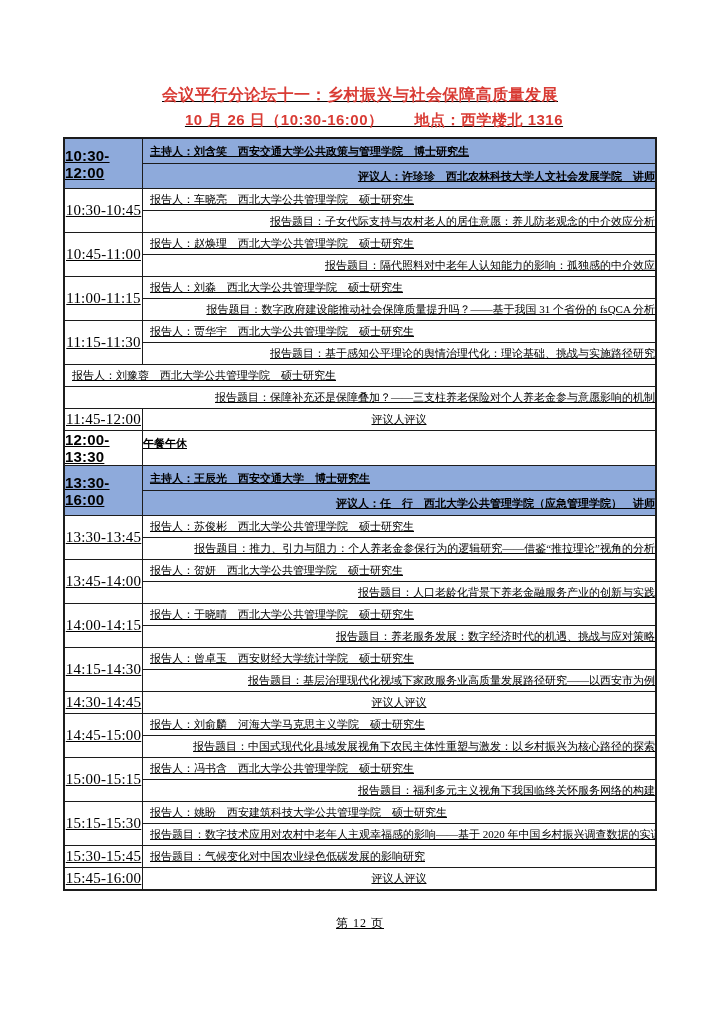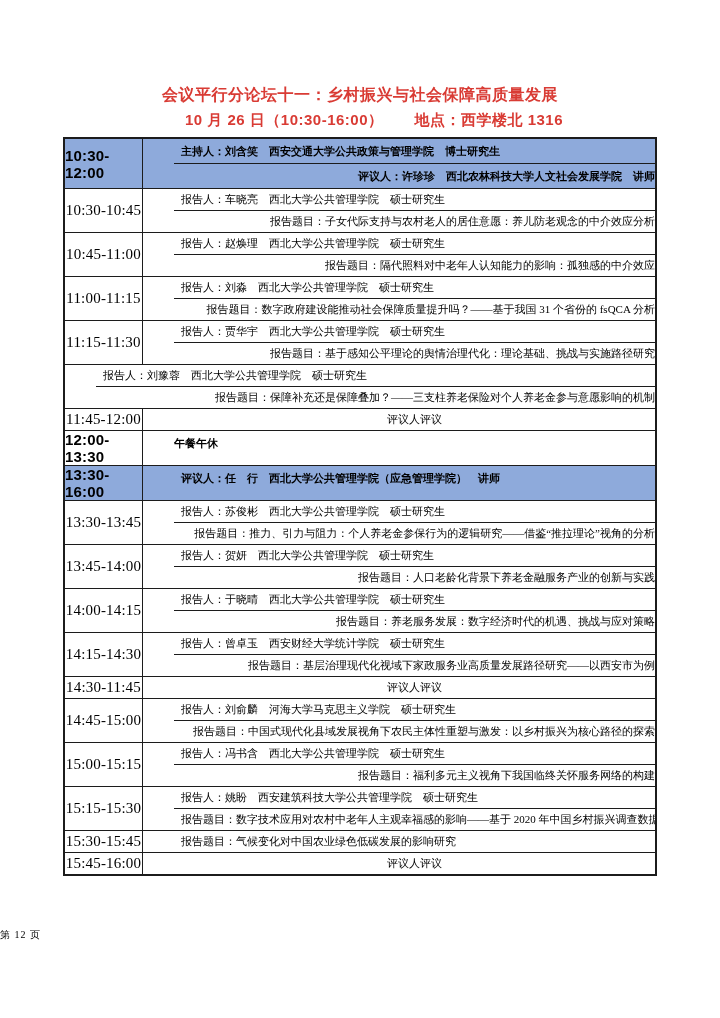--- a/index.html
+++ b/index.html
@@ -6,41 +6,41 @@
     --red:#d93b34;
     --blue:#8eaadb;
     --border:#1c1c1c;
   }
   html,body{margin:0;padding:0;}
   body{
     width:720px;height:1018px;background:#ffffff;
     font-family:"Liberation Serif","DejaVu Serif",serif;
     color:#000;
   }
-  .page{width:720px;height:854px;position:relative;box-sizing:border-box;padding-top:86px;}
+  .page{width:720px;height:854px;position:relative;box-sizing:border-box;padding-top:86px;text-decoration:underline;}
   .title{
     text-align:center;color:var(--red);font-weight:bold;font-size:16px;line-height:17px;
     font-family:"Liberation Sans","DejaVu Sans",sans-serif;letter-spacing:0.5px;
   }
   .subtitle{
     text-align:center;color:var(--red);font-weight:bold;font-size:15px;line-height:16px;
     margin-top:9px;font-family:"Liberation Sans","DejaVu Sans",sans-serif;letter-spacing:0.5px;padding-left:28px;
   }
   .sched{
     width:594px;margin:9px auto 0 auto;border:2px solid var(--border);
     box-sizing:border-box;background:#fff;
   }
   .row{display:flex;align-items:stretch;border-top:1px solid var(--border);}
   .row:first-child{border-top:none;}
   .time{
     flex:0 0 77px;width:77px;border-right:1px solid var(--border);
     display:flex;align-items:center;justify-content:center;
     font-size:15px;letter-spacing:0.2px;
   }
-  .content{flex:1;min-width:0;margin-left:31px;}
+  .content{flex:1;min-width:0;}
   .cline{
     height:21px;line-height:21px;padding-left:7px;font-size:11px;
     white-space:nowrap;overflow:hidden;
   }
   .cline + .cline{border-top:1px solid var(--border);text-align:right;}
   
   .row.session{background:var(--blue);}
   .row.session .time{font-weight:bold;font-family:"Liberation Sans","DejaVu Sans",sans-serif;}
   .row.session .cline{
     height:24px;line-height:24px;font-weight:bold;
@@ -48,21 +48,21 @@
   }
   
   .row.discussion .cline{text-align:center;padding-left:0;}
   
   .row.break .time{font-weight:bold;font-family:"Liberation Sans","DejaVu Sans",sans-serif;}
   .row.break .cline{
     height:24px;line-height:24px;text-align:left;padding-left:0;font-weight:bold;
     font-family:"Liberation Sans","DejaVu Sans",sans-serif;
   }
   .footer{
-    font-size:10px;margin-top:52px;letter-spacing:1px;
+    text-align:center;font-size:12px;margin-top:24px;letter-spacing:1px;
   }
 </style>
 </head>
 <body>
 
 <div class="page">
 
   <div class="title">会议平行分论坛十一：乡村振兴与社会保障高质量发展</div>
   <div class="subtitle">10 月 26 日（10:30-16:00）　　地点：西学楼北 1316</div>
 
@@ -125,20 +125,21 @@
     <div class="row break">
       <div class="time">12:00-13:30</div>
       <div class="content">
         <div class="cline">午餐午休</div>
       </div>
     </div>
 
     <div class="row session">
       <div class="time">13:30-16:00</div>
       <div class="content">
+        <div class="cline">主持人：王辰光　西安交通大学　博士研究生</div>
         <div class="cline">评议人：任　行　西北大学公共管理学院（应急管理学院）　讲师</div>
       </div>
     </div>
 
     <div class="row">
       <div class="time">13:30-13:45</div>
       <div class="content">
         <div class="cline">报告人：苏俊彬　西北大学公共管理学院　硕士研究生</div>
         <div class="cline">报告题目：推力、引力与阻力：个人养老金参保行为的逻辑研究——借鉴“推拉理论”视角的分析</div>
       </div>
@@ -162,21 +163,21 @@
 
     <div class="row">
       <div class="time">14:15-14:30</div>
       <div class="content">
         <div class="cline">报告人：曾卓玉　西安财经大学统计学院　硕士研究生</div>
         <div class="cline">报告题目：基层治理现代化视域下家政服务业高质量发展路径研究——以西安市为例</div>
       </div>
     </div>
 
     <div class="row discussion">
-      <div class="time">14:30-11:45</div>
+      <div class="time">14:30-14:45</div>
       <div class="content">
         <div class="cline">评议人评议</div>
       </div>
     </div>
 
     <div class="row">
       <div class="time">14:45-15:00</div>
       <div class="content">
         <div class="cline">报告人：刘俞麟　河海大学马克思主义学院　硕士研究生</div>
         <div class="cline">报告题目：中国式现代化县域发展视角下农民主体性重塑与激发：以乡村振兴为核心路径的探索</div>

